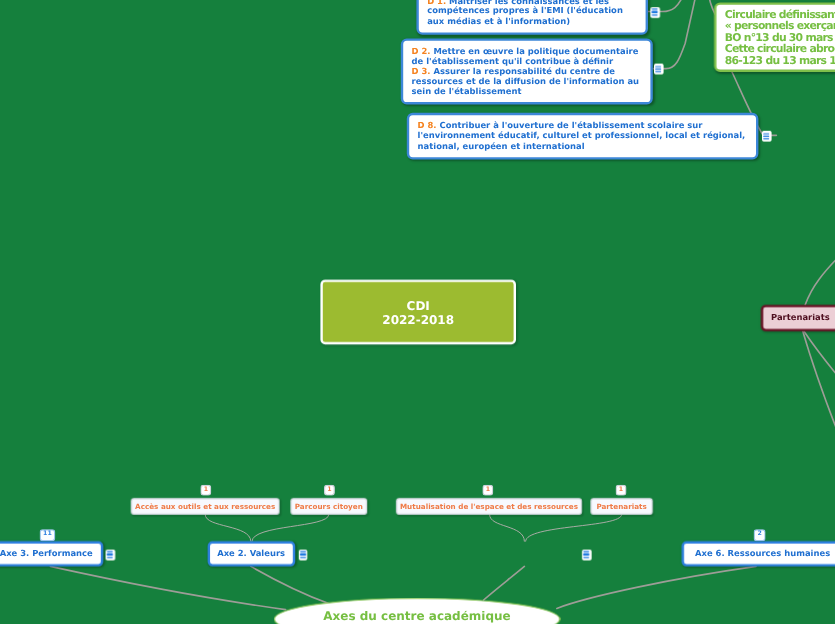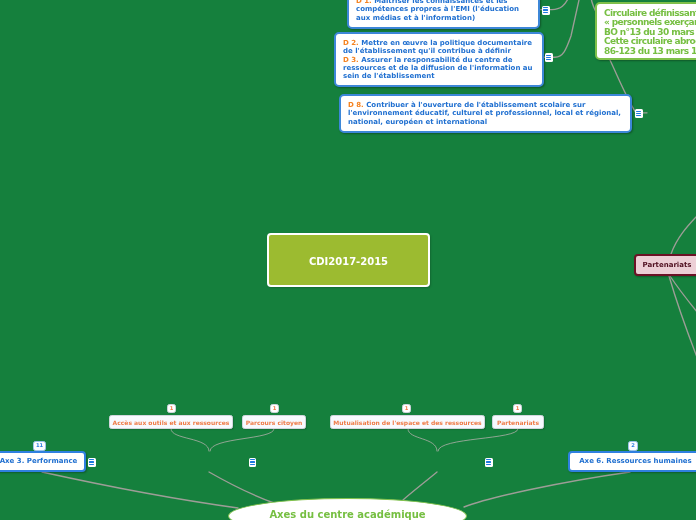--- a/index.html
+++ b/index.html
@@ -28,21 +28,21 @@
     letter-spacing:-0.62px;
     padding:5px 7px 2px 7px;
     box-shadow:1px 1px 2px rgba(0,0,0,.32);
     white-space:nowrap;
   }
 
   
   .central{
     background:#9cbb30;border:2px solid #fff;border-radius:4px;
     color:#fff;font-size:10px;line-height:11.8px;font-weight:bold;text-align:center;
-    display:flex;flex-direction:row;justify-content:center;align-items:center;
+    display:flex;flex-direction:column;justify-content:center;align-items:center;
     box-shadow:1px 1px 2px rgba(0,0,0,.18);padding-top:4px;
   }
 
   
   .axe{
     background:#fff;border:2px solid #2f80e0;border-radius:4px;
     font-size:7px;font-weight:bold;color:#1f6fd0;
     display:flex;align-items:center;justify-content:center;
     box-shadow:1px 1px 2px rgba(0,0,0,.3);white-space:nowrap;
   }
@@ -152,39 +152,42 @@
   <div class="node greenbox" style="left:595px;top:2px;">
     <div>Circulaire définissant</div>
     <div>« personnels exerçan</div>
     <div>BO n°13 du 30 mars</div>
     <div>Cette circulaire abrog</div>
     <div>86-123 du 13 mars 1</div>
   </div>
 
   <div class="node central" style="left:267px;top:233px;width:163px;height:54px;">
     <div>CDI</div>
-    <div>2017-2015</div>
+    <div>2022-2018</div>
   </div>
 
   <div class="node persp" style="left:634px;top:254px;width:66px;height:22px;">
     <span>Partenariats</span>
   </div>
 
   <div class="node axe" style="left:-9px;top:450.5px;width:95px;height:21.5px;">
     <span>Axe 3. Performance</span>
   </div>
   <div class="badge blue" style="left:33px;top:441px;width:13px;height:10px;">
     <span>11</span>
   </div>
   <div class="menu" style="left:88px;top:457.5px;">
     <i></i>
       <i></i>
       <i></i>
   </div>
 
+  <div class="node axe" style="left:172.5px;top:450.5px;width:73.5px;height:21.5px;">
+    <span>Axe 2. Valeurs</span>
+  </div>
   <div class="menu" style="left:248.5px;top:457.5px;">
     <i></i>
       <i></i>
       <i></i>
   </div>
 
   <div class="menu" style="left:485px;top:457.5px;">
     <i></i>
       <i></i>
       <i></i>

